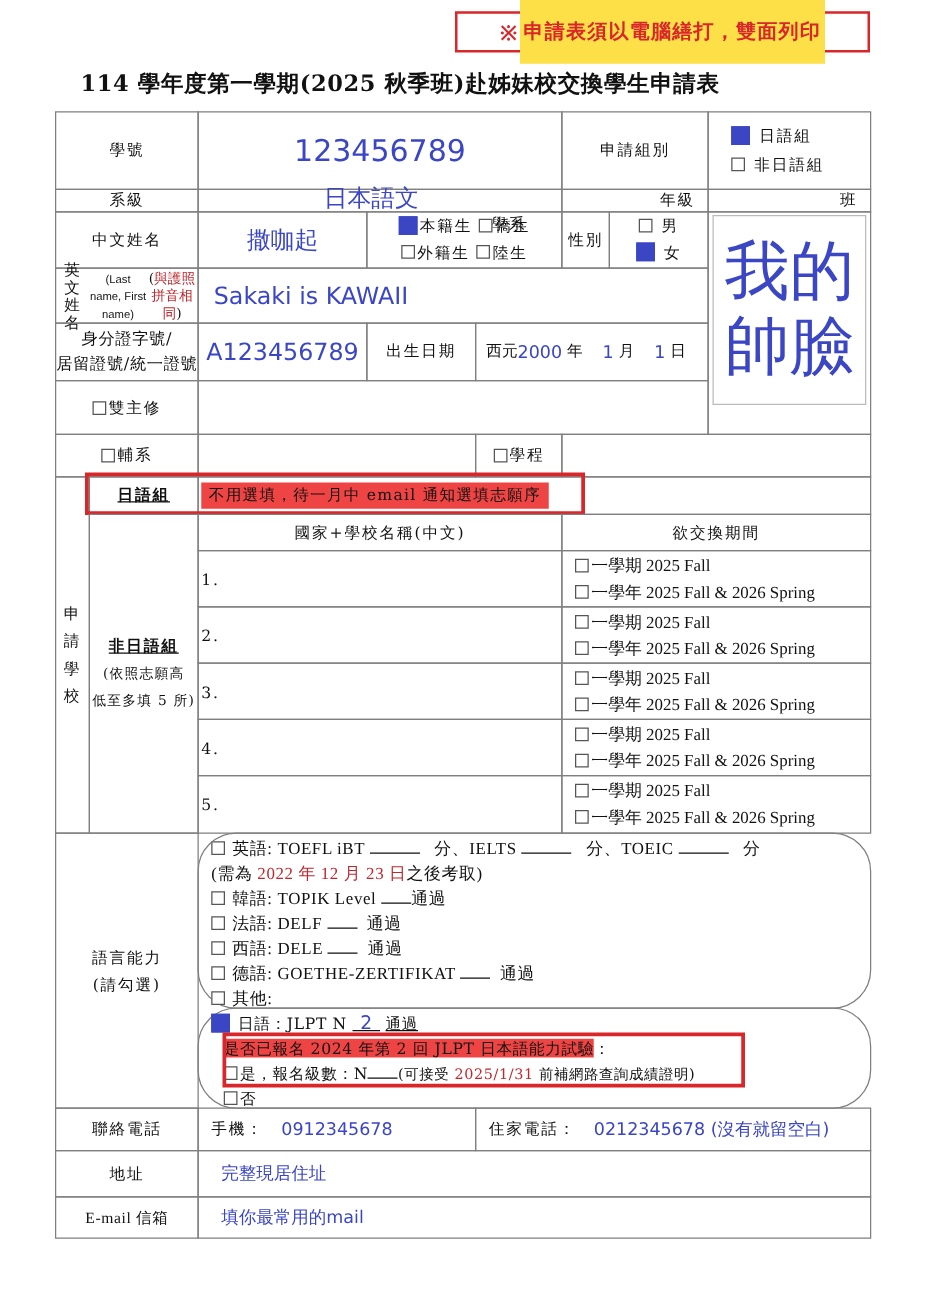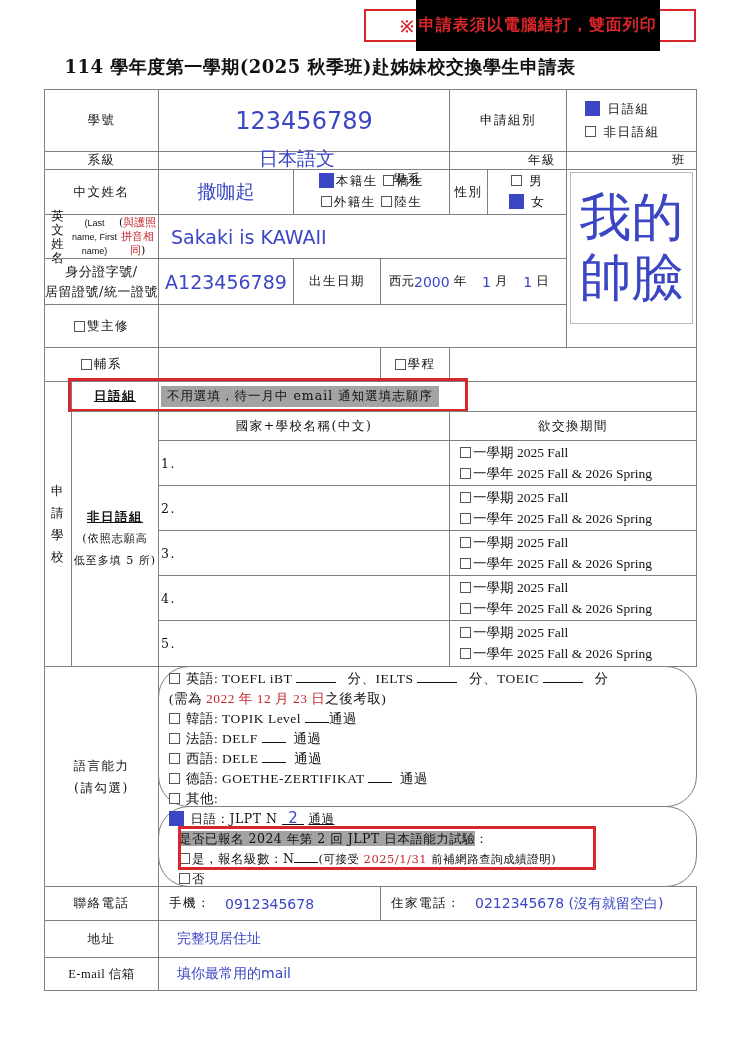--- a/index.html
+++ b/index.html
@@ -1,33 +1,33 @@
 <!DOCTYPE html>
 <html><head>
 <meta charset="utf-8">
 <style>
   * { box-sizing: border-box; margin: 0; padding: 0; }
   body { width: 740px; height: 1046px; background: #ffffff; position: relative; font-family: "DejaVu Serif", "Liberation Serif", serif; color: #111; overflow: hidden; }
   .abs { position: absolute; }
   .notice { left: 364px; top: 9px; width: 332px; height: 33px; border: 2px solid #d8262b; display: flex; align-items: center; justify-content: center; font-size: 16px; font-weight: bold; }
   .notice .mark { color: #d8262b; margin-right: 2px; }
-  .notice .txt { color: #d8262b; background: #000000; padding: 15px 3px; letter-spacing: 1px; }
+  .notice .txt { color: #d8262b; background: #fde047; padding: 15px 3px; letter-spacing: 1px; }
   .title { left: 0; top: 55px; width: 640px; text-align: center; font-size: 18px; font-weight: bold; letter-spacing: 0.5px; }
   .cell { position: absolute; border: 1px solid #7f7f7f; display: flex; align-items: center; font-size: 12.5px; letter-spacing: 1.5px; }
   .c { justify-content: center; text-align: center; }
   .l { justify-content: flex-start; padding-left: 8px; }
   .r { justify-content: flex-end; padding-right: 10px; }
   .fill { color: #3b46c4; font-family: "DejaVu Sans", "Liberation Sans", sans-serif; letter-spacing: 0; }
   .cb { display: inline-block; width: 11px; height: 11px; border: 1px solid #555; vertical-align: -1px; margin-right: 2px; background: #fff; }
   .cb.on { width: 15px; height: 15px; background: #3b46c4; border-color: #3b46c4; vertical-align: -3px; }
   .stack { display: flex; flex-direction: column; gap: 6px; }
   .red { color: #c0272d; }
   .photo { left: 570px; top: 172px; width: 123px; height: 152px; border: 1px solid #bbb; display: flex; align-items: center; justify-content: center; color: #3b46c4; font-size: 52px; line-height: 60px; text-align: center; font-family: Liberation Serif, serif; }
   .redbox { position: absolute; border: 3px solid #d8262b; }
-  .gray { background: #a3a3a3; }
+  .gray { background: #ef4444; }
   .ul { text-decoration: underline; font-weight: bold; }
   .lang { font-size: 12.5px; line-height: 20px; letter-spacing: 0.5px; border-radius: 31px; }
   .lang .blank { display: inline-block; border-bottom: 1px solid #111; height: 13px; vertical-align: baseline; }
 </style>
 </head>
 <body>
 
 <div class="abs notice">
   <span class="mark">※</span>
   <span class="txt">申請表須以電腦繕打，雙面列印</span>

